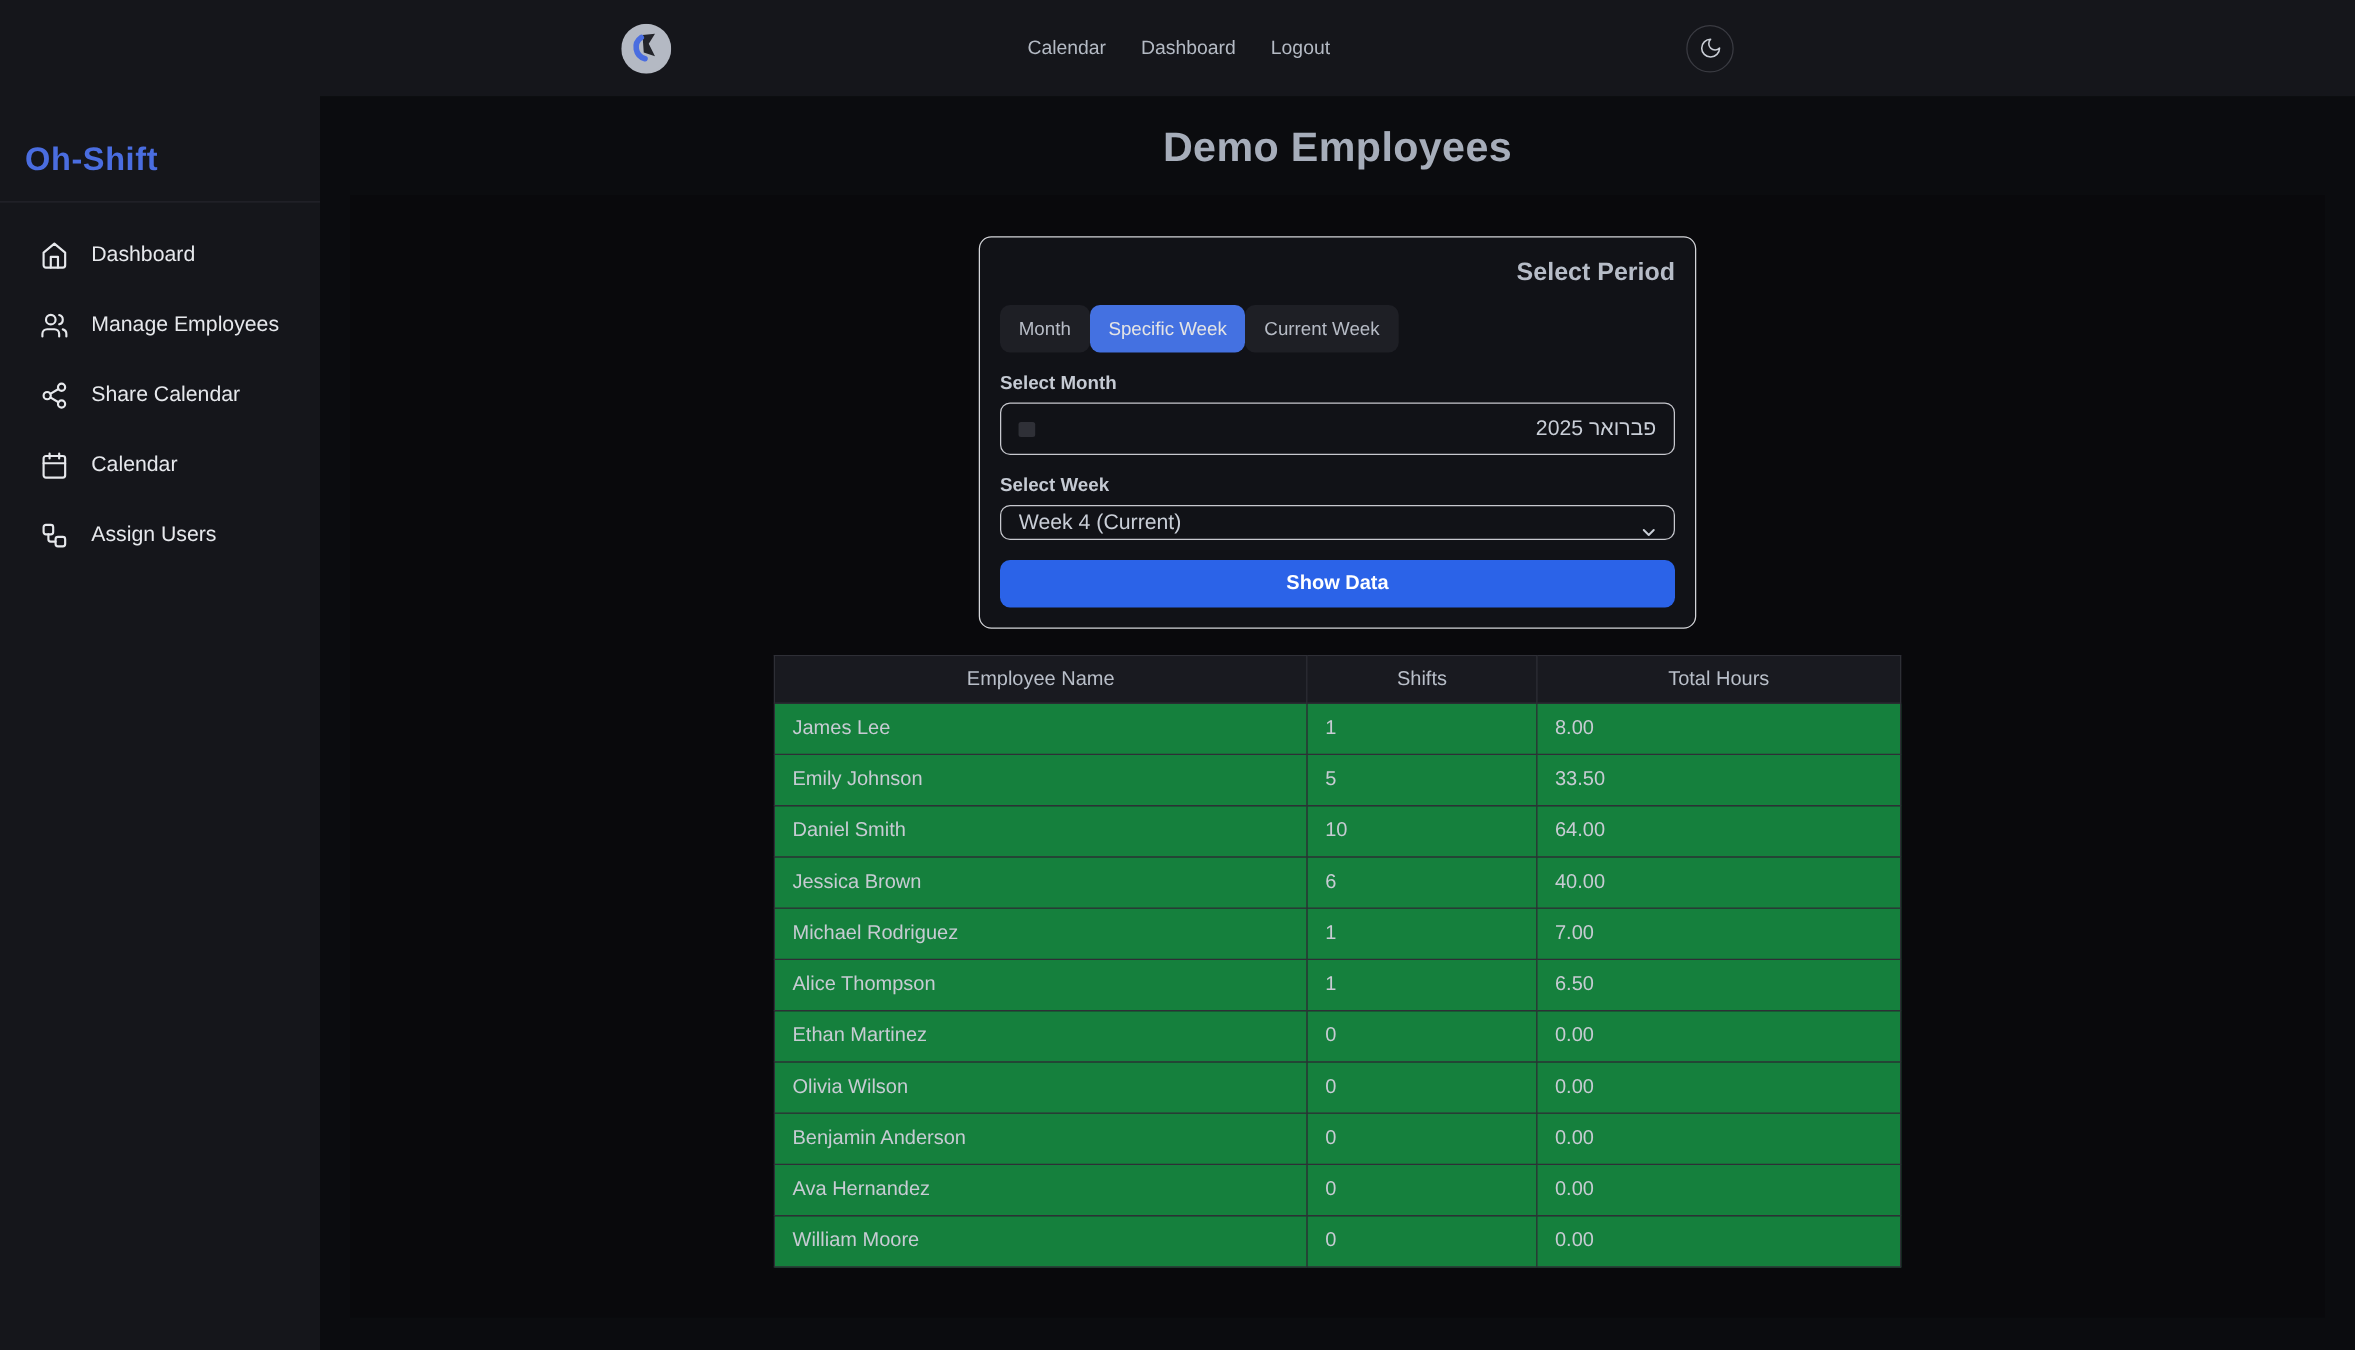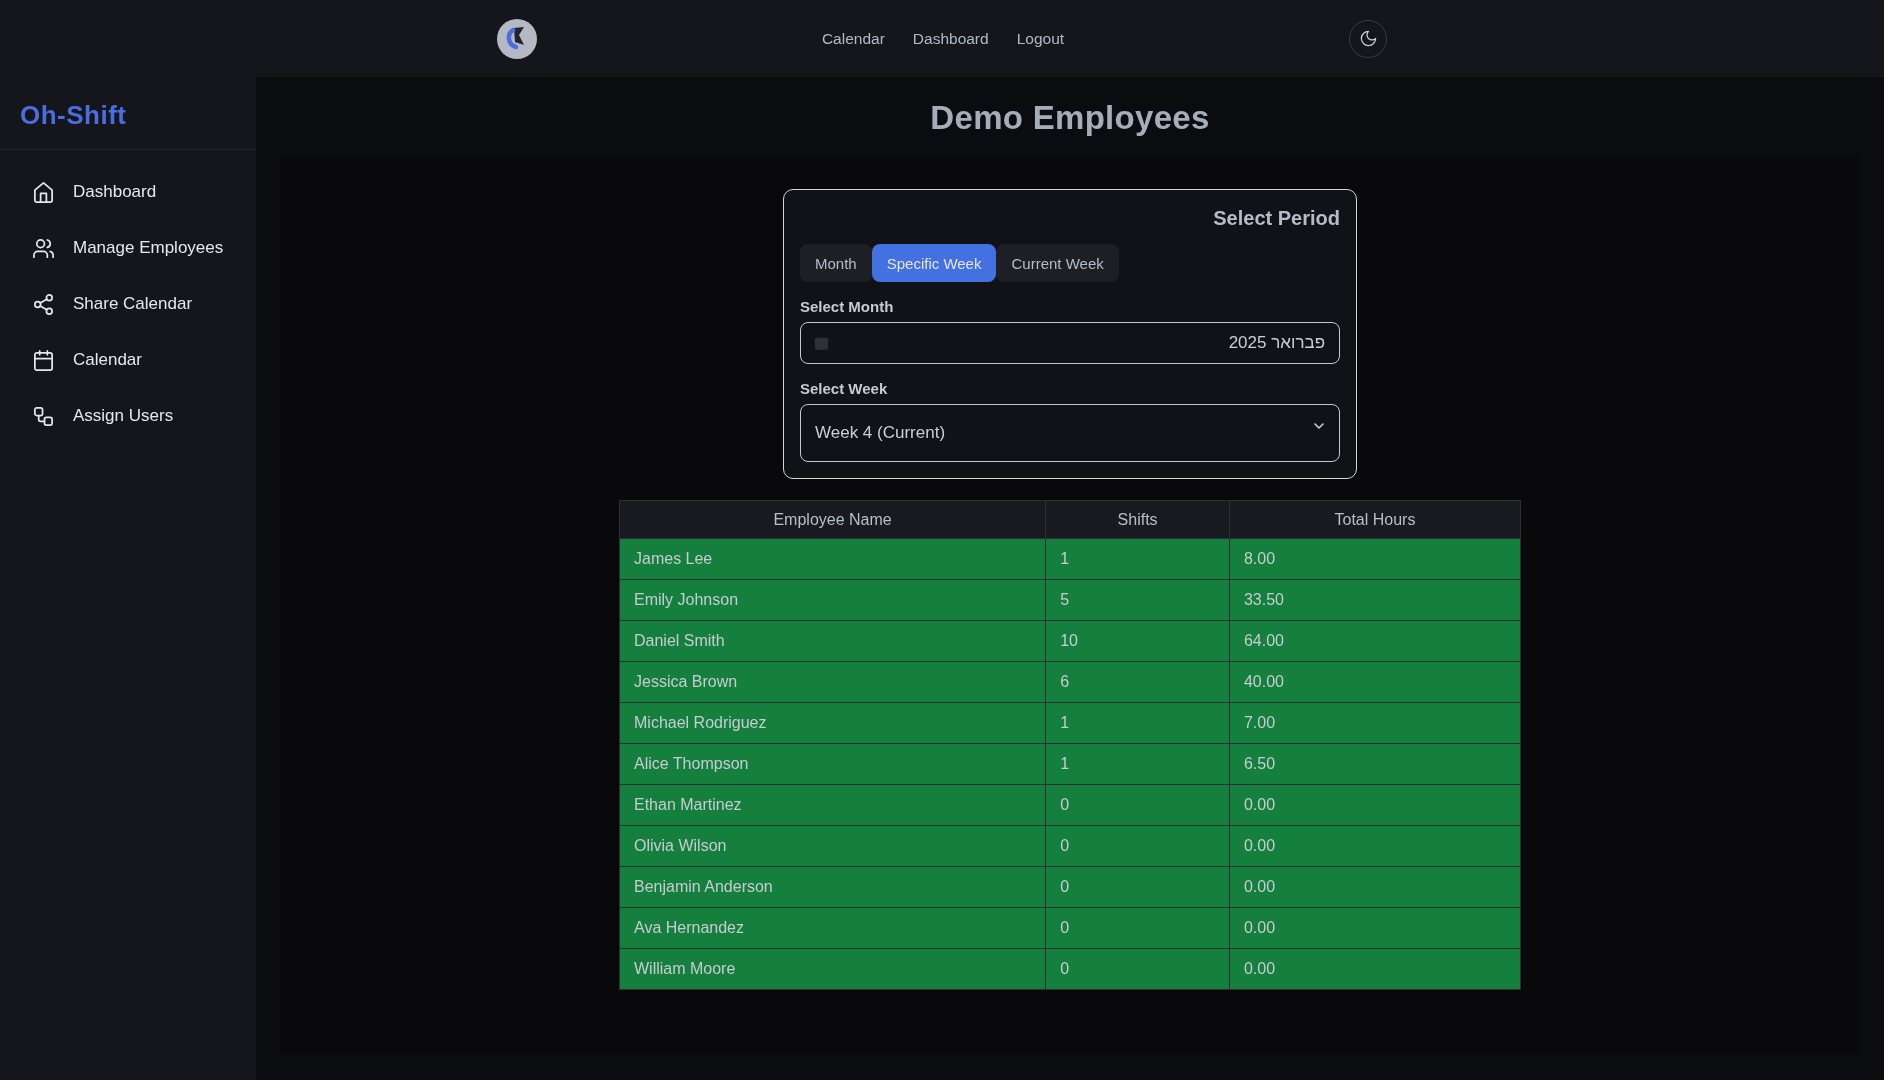--- a/index.html
+++ b/index.html
@@ -10,21 +10,21 @@
   }
   
   .navbar { position:absolute; top:0; left:0; right:0; height:77px; background:#15161b; z-index:1; }
   .navbar-inner { width:890px; height:100%; margin:0 auto; display:flex; align-items:center; justify-content:space-between; }
   .logo-badge { width:40px; height:40px; border-radius:50%; display:block; cursor:pointer; }
   .nav-links { display:flex; gap:28px; }
   .nav-link { color:#b4bac4; font-size:15.5px; text-decoration:none; cursor:pointer; }
   .theme-btn { width:38px; height:38px; border-radius:50%; border:1px solid #3a3b42; background:transparent; display:flex; align-items:center; justify-content:center; color:#c9cdd5; cursor:pointer; }
   .theme-btn svg { width:19px; height:19px; }
   
-  .sidebar { position:absolute; top:0; left:0; bottom:0; width:256px; background:#15161b; z-index:2; }
+  .sidebar { position:absolute; top:12px; left:0; bottom:0; width:256px; background:#15161b; z-index:2; }
   .sidebar-header { padding:100px 20px 18px 20px; border-bottom:1px solid #24252c; }
   .brand { font-size:26px; font-weight:700; color:#4a6de0; letter-spacing:.5px; }
   .side-nav { padding-top:14px; }
   .side-item { display:flex; align-items:center; gap:18px; height:56px; padding-left:32px; color:#e6e8ec; cursor:pointer; }
   .side-item .icon { width:23px; height:23px; display:flex; color:#e6e8ec; }
   .side-item .icon svg { width:23px; height:23px; }
   .side-item .label { font-size:17px; font-weight:500; }
   
   .main { position:absolute; top:77px; left:256px; right:0; bottom:0; background:#0b0c0f; }
   .page-title { text-align:center; margin-top:22px; font-size:33px; font-weight:700; color:#a6adba; letter-spacing:.3px; }
@@ -33,21 +33,21 @@
   .card { width:574px; margin:0 auto; position:relative; top:33px; background:#111217; border:1px solid #d4d5d9; border-radius:10px; padding:16px; }
   .card-title { text-align:right; font-size:20px; font-weight:700; color:#b6bcc7; line-height:24px; }
   .btn-row { display:flex; justify-content:flex-start; margin-top:14px; }
   .period-btn { border:none; border-radius:8px; height:38px; padding:0 15px; font-size:15px; font-family:inherit; background:#1e1f25; color:#b7bcc6; cursor:pointer; }
   .period-btn.active { background:#4471e1; color:#e5e5e5; font-weight:500; }
   .field-label { margin-top:16px; font-size:15px; font-weight:700; color:#c5cad3; }
   .month-input-wrap { position:relative; margin-top:7px; }
   .month-input { width:100%; height:42px; background:transparent; border:1px solid #c7c8ce; border-radius:8px; color:#c9ced7; font-size:17px; font-family:inherit; padding:0 14px; direction:rtl; }
   .cal-indicator { position:absolute; left:13px; top:13px; width:17px; height:16px; color:#33343b; opacity:.9; }
   .cal-indicator svg { width:17px; height:16px; }
-  .select-box { position:relative; margin-top:7px; height:58px; border:1px solid #c7c8ce; border-radius:8px; display:flex; align-items:center; padding:0 14px; font-size:17px; color:#c9ced7; cursor:pointer; background:transparent; }
+  .select-box { position:relative; margin-top:7px; height:28px; border:1px solid #c7c8ce; border-radius:8px; display:flex; align-items:center; padding:0 14px; font-size:17px; color:#c9ced7; cursor:pointer; background:transparent; }
   .select-box .chev { position:absolute; right:12px; top:13px; width:16px; height:16px; color:#c9ced7; }
   .select-box .chev svg { width:16px; height:16px; }
   .show-data-btn { display:block; width:100%; height:38px; margin-top:16px; background:#2b63e8; border:none; border-radius:8px; color:#ffffff; font-size:16px; font-weight:700; font-family:inherit; cursor:pointer; }
   
   .emp-table { width:902px; margin:54px auto 0 auto; border-collapse:collapse; table-layout:fixed; }
   .emp-table th, .emp-table td { border:1px solid #2e2f36; }
   .emp-table th { height:38px; background:#191a20; color:#b9bfc9; font-size:16px; font-weight:400; text-align:center; }
   .emp-table td { height:41px; background:#15803d; color:#c7cbd3; font-size:16px; padding-left:14px; text-align:left; }
   .col-name { width:47.3%; } .col-shifts { width:20.4%; } .col-hours { width:32.3%; }
 </style>
@@ -165,20 +165,21 @@
       <div class="field-label">Select Week</div>
       <div class="select-box">
         <span>Week 4 (Current)</span>
         <span class="chev">
           <svg viewBox="0 0 24 24" fill="none" stroke="currentColor" stroke-width="2.4" stroke-linecap="round" stroke-linejoin="round">
               <polyline points="6 9 12 15 18 9"></polyline>
             </svg>
         </span>
       </div>
 
+      <button class="show-data-btn">Show Data</button>
     </section>
 
     <table class="emp-table">
       <colgroup>
           <col class="col-name">
           <col class="col-shifts">
           <col class="col-hours">
         </colgroup>
       <thead>
           <tr id="emp-thead-row">

